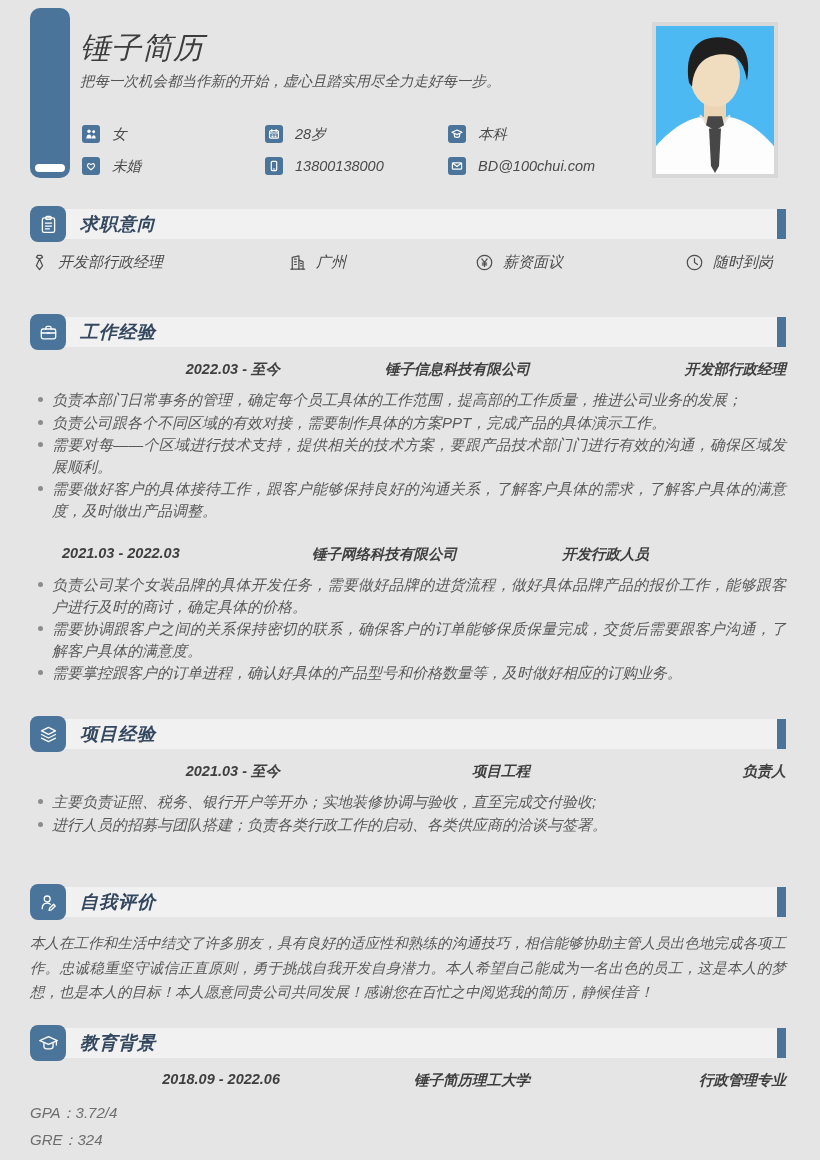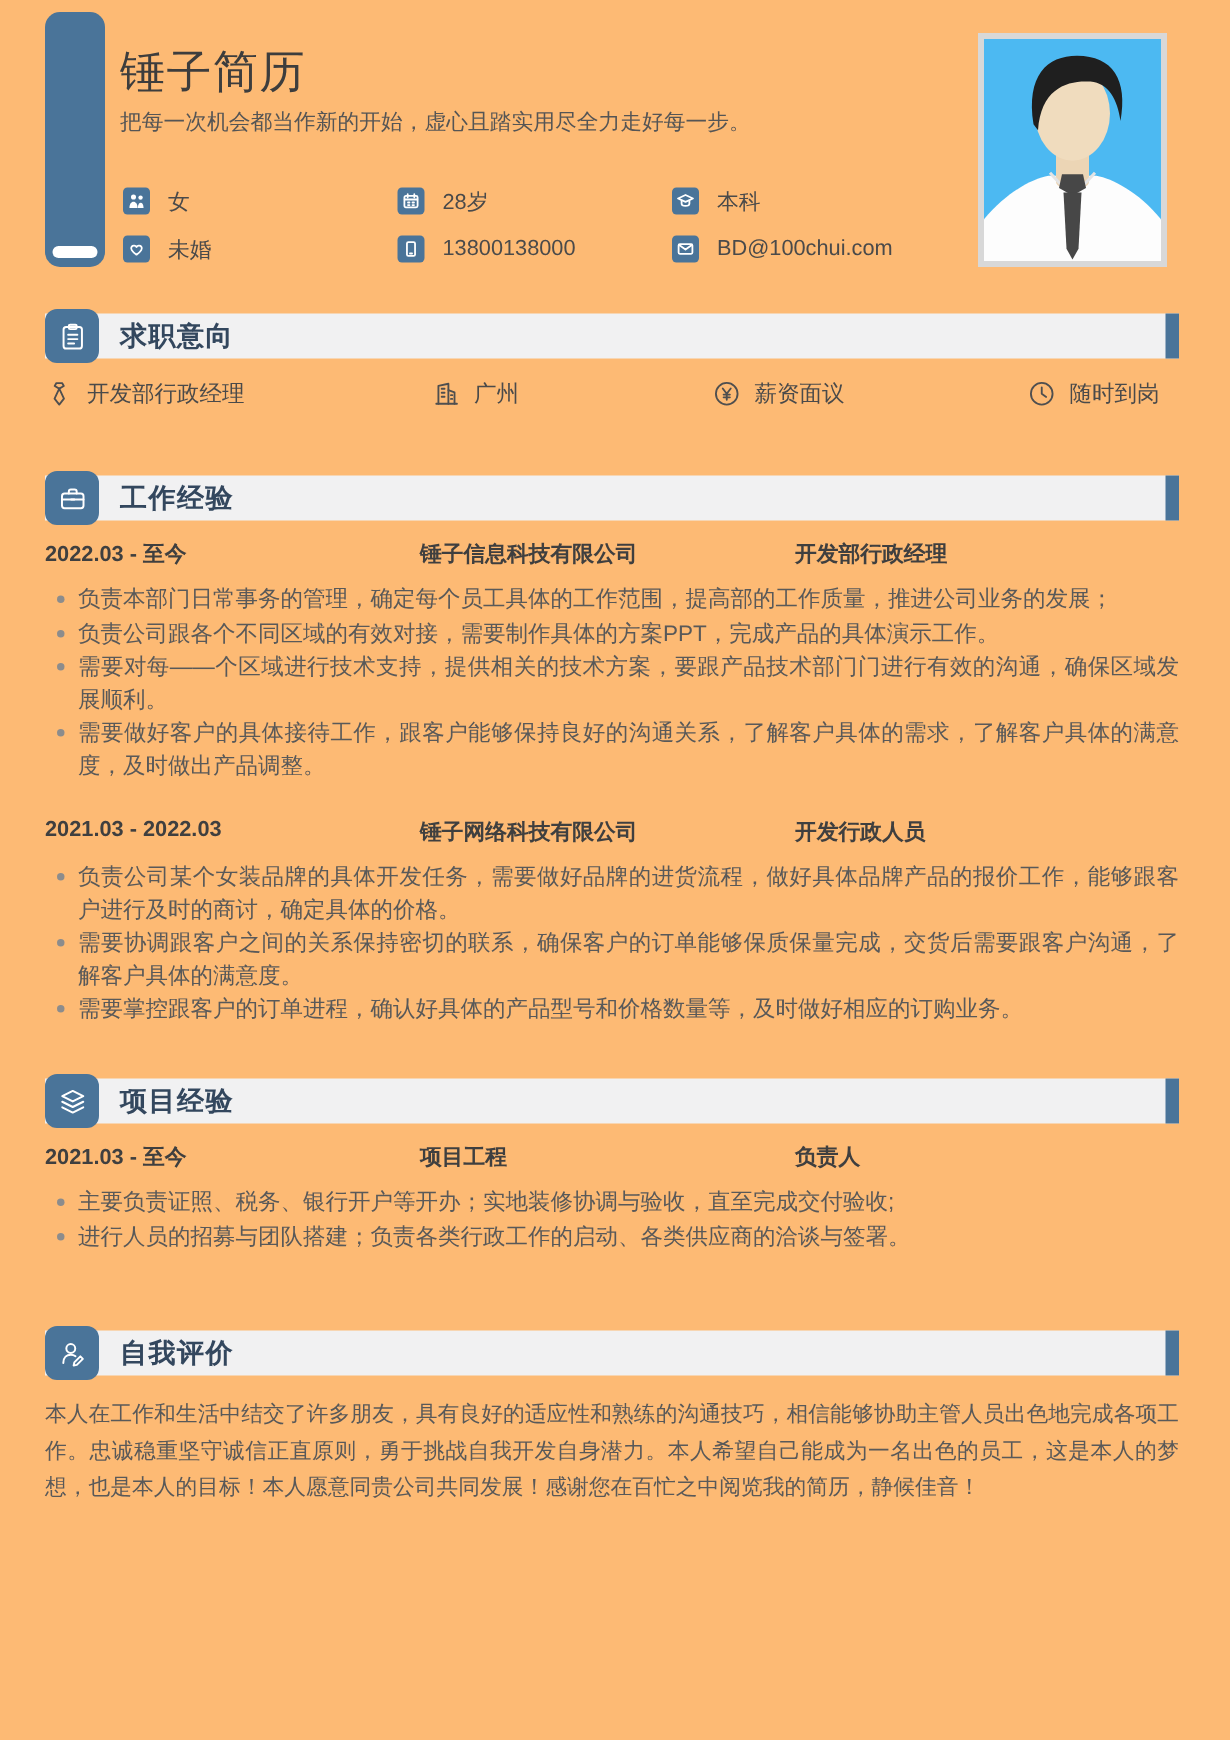--- a/index.html
+++ b/index.html
@@ -7,21 +7,21 @@
     --bar-bg:#f1f1f2;
     --title-dark:#3d3d3d;
     --sec-title:#33475e;
     --body-gray:#595959;
     --bold-gray:#3f3f3f;
     --icon-line:#4f4f4f;
   }
   *{margin:0;padding:0;box-sizing:border-box;}
   html,body{background:#fff;}
   body{font-family:"Liberation Sans","DejaVu Sans",sans-serif;}
-  .page{position:relative;width:820px;height:1160px;background:#fdba74;overflow:hidden;}
+  .page{position:relative;width:820px;height:1160px;background:#e5e5e5;overflow:hidden;font-style:italic;}
 
   
   .side-bar{position:absolute;left:30px;top:8px;width:40px;height:170px;background:var(--accent);border-radius:10px;}
   .side-bar .dash{position:absolute;left:5px;bottom:6px;width:30px;height:8px;background:#fff;border-radius:4px;}
   .resume-title{position:absolute;left:80px;top:28px;font-size:30px;color:var(--title-dark);letter-spacing:1px;}
   .tagline{position:absolute;left:80px;top:72px;font-size:14.5px;color:#555;}
   .info-grid{position:absolute;left:82px;top:118px;width:560px;display:grid;grid-template-columns:183px 183px 1fr;grid-auto-rows:32px;align-items:center;}
   .info-cell{display:flex;align-items:center;gap:12px;font-size:14.5px;color:#4a4a4a;}
   .mini-tile{width:18px;height:18px;border-radius:3px;background:var(--accent);display:flex;align-items:center;justify-content:center;flex:0 0 18px;}
   .mini-tile svg{width:12px;height:12px;}
@@ -35,22 +35,22 @@
   .sec-head::after{content:"";position:absolute;right:0;top:0;width:9px;height:30px;background:var(--accent);}
   .sec-icon{position:absolute;left:0;top:-3px;width:36px;height:36px;border-radius:8px;background:var(--accent);display:flex;align-items:center;justify-content:center;}
   .sec-icon svg{width:21px;height:21px;}
   .sec-title{position:absolute;left:50px;top:0;line-height:30px;font-size:18px;font-weight:bold;color:var(--sec-title);letter-spacing:1px;}
 
   .intent-row{margin-top:14px;display:grid;grid-template-columns:258px 187px 210px 1fr;align-items:center;}
   .intent-item{display:flex;align-items:center;gap:9px;font-size:15px;color:#4a4a4a;}
   .intent-item svg{width:19px;height:19px;flex:0 0 19px;}
 
   .entry-head{display:grid;grid-template-columns:250px 250px 1fr;font-size:14.5px;font-weight:bold;color:var(--bold-gray);}
-  .mt-entry1{margin-top:13px;}
-  .mt-entry2{margin-top:24px;}
+  .mt-entry1{margin-top:13px;text-align:right;}
+  .mt-entry2{margin-top:24px;margin-left:32px;}
 
   ul.bullets{margin:10px 0 0;list-style:none;}
   ul.bullets li{position:relative;padding-left:22px;font-size:15px;line-height:21.5px;color:var(--body-gray);text-align:justify;margin-bottom:1px;}
   ul.bullets li::before{content:"";position:absolute;left:8px;top:8px;width:5px;height:5px;border-radius:50%;background:#8c8c8c;}
 
   .self-text{margin-top:14px;font-size:14.5px;line-height:24.5px;color:var(--body-gray);text-align:justify;}
 
   .edu-extra{margin-top:12px;font-size:15px;line-height:21px;color:#6e6e6e;}
   .edu-extra + .edu-extra{margin-top:6px;}
 
@@ -254,14 +254,33 @@
             <circle cx="10.5" cy="8" r="3.4" class="st"></circle>
             <path d="M4.8 19 c0-4.2 2.7-6.3 5.7-6.3 c1.3 0 2.6 0.4 3.6 1.2" class="st"></path>
             <path d="M13.2 18.6 l4.6-4.6 l1.9 1.9 l-4.6 4.6 l-2.4 0.5 Z" class="st"></path>
           </svg>
       </span>
       <span class="sec-title">自我评价</span>
     </div>
     <p class="self-text">本人在工作和生活中结交了许多朋友，具有良好的适应性和熟练的沟通技巧，相信能够协助主管人员出色地完成各项工作。忠诚稳重坚守诚信正直原则，勇于挑战自我开发自身潜力。本人希望自己能成为一名出色的员工，这是本人的梦想，也是本人的目标！本人愿意同贵公司共同发展！感谢您在百忙之中阅览我的简历，静候佳音！</p>
   </div>
 
+  <div class="section" style="top:1028px;">
+    <div class="sec-head">
+      <span class="sec-icon">
+        <svg viewBox="0 0 24 24">
+            <path d="M12 4.2 L22 8.6 L12 13 L2 8.6 Z" class="st"></path>
+            <path d="M6.8 11 v4.3 c0 1.6 2.4 2.9 5.2 2.9 s5.2-1.3 5.2-2.9 V11" class="st"></path>
+            <path d="M21 9.2 v4.6" class="st"></path>
+          </svg>
+      </span>
+      <span class="sec-title">教育背景</span>
+    </div>
+    <div class="entry-head mt-entry1">
+      <span>2018.09 - 2022.06</span>
+      <span>锤子简历理工大学</span>
+      <span>行政管理专业</span>
+    </div>
+    <div class="edu-extra">GPA：3.72/4</div>
+    <div class="edu-extra">GRE：324</div>
+  </div>
 
 </div>
 
 </body></html>

